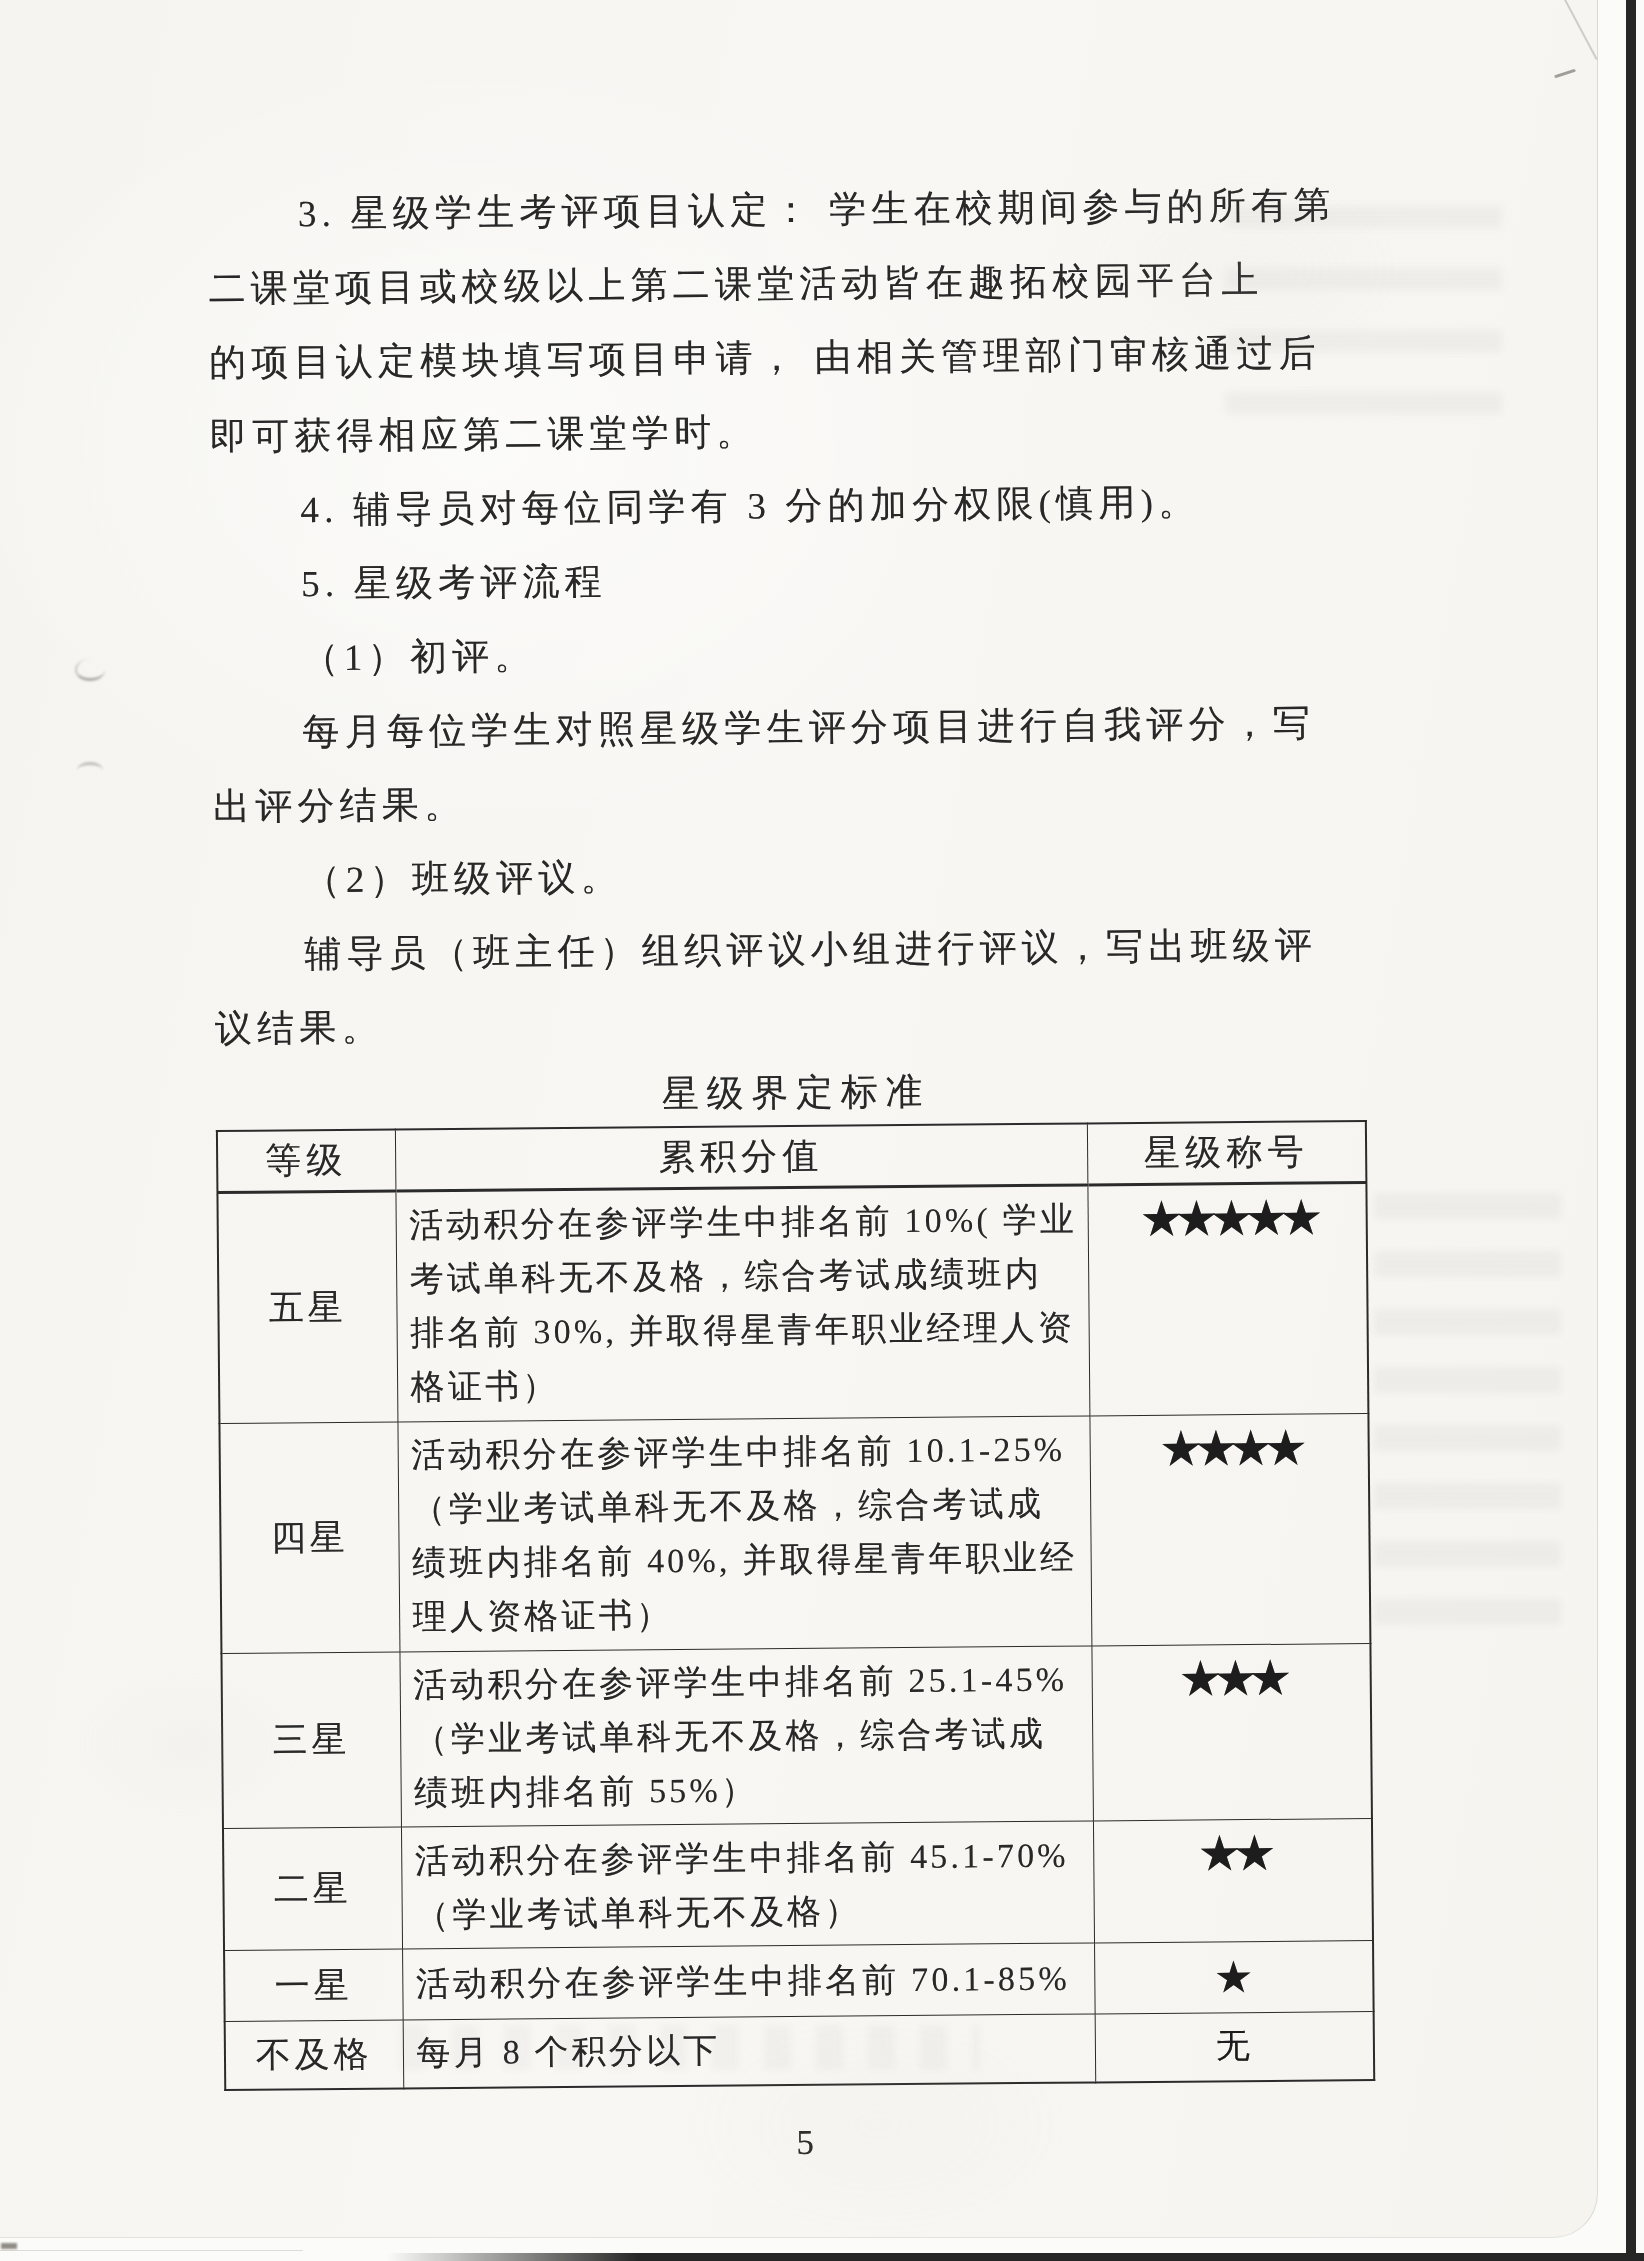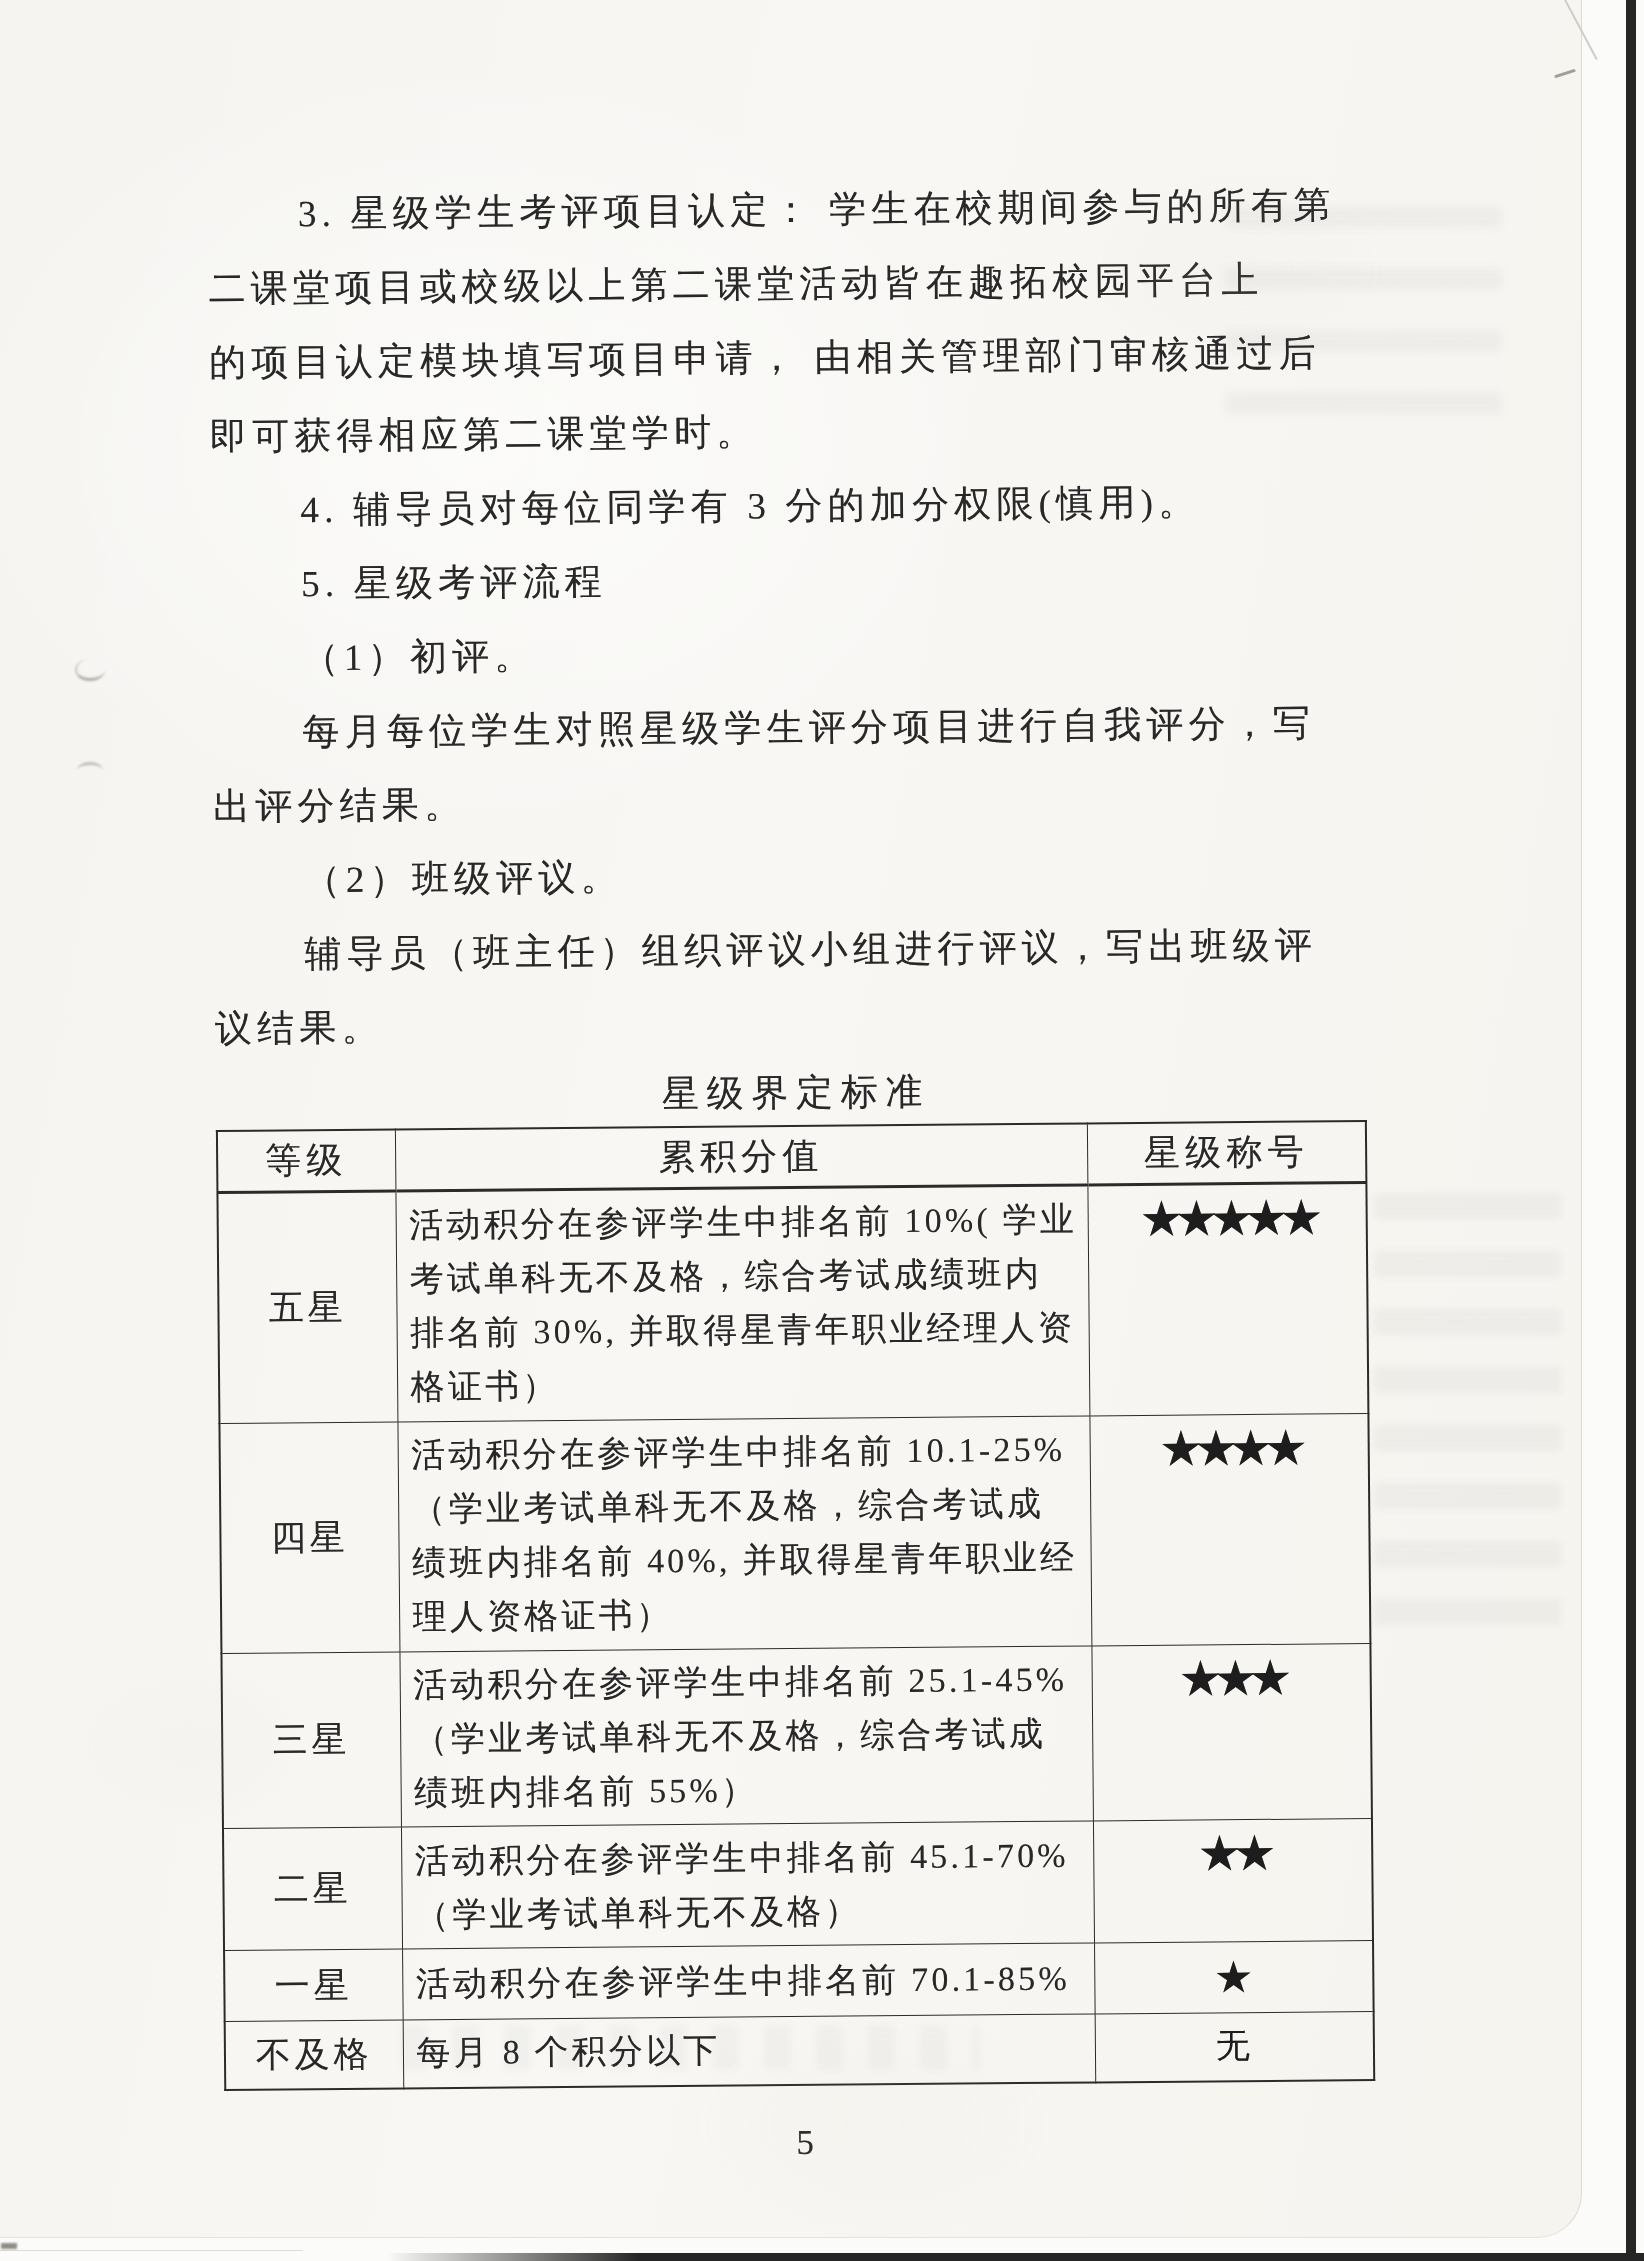--- a/index.html
+++ b/index.html
@@ -10,20 +10,21 @@
   }
   
   .page{
     position:absolute;left:0;top:0;width:1581px;height:2237px;
     background:
       radial-gradient(774px 580px at 30% 20%, rgba(255,255,255,.55), rgba(255,255,255,0) 70%),
       linear-gradient(100deg,#f5f4f0 0%,#f8f7f4 45%,#f5f4ef 100%);
     border-right:1.3px solid #dcdad4;
     border-bottom:1.3px solid #e4e2dc;
     border-bottom-right-radius:45px;
+    padding-left:16px;
   }
   .page::after{ 
     content:"";position:absolute;inset:0;pointer-events:none;opacity:.5;
     background:
       radial-gradient(193px 129px at 12% 78%, rgba(210,208,200,.18), transparent 60%),
       radial-gradient(271px 168px at 78% 12%, rgba(214,212,205,.16), transparent 60%),
       radial-gradient(322px 193px at 55% 95%, rgba(210,208,200,.14), transparent 60%);
   }
   
   .strip-vertical{position:absolute;left:1626px;top:0;width:9.7px;height:2261px;background:#262626;filter:blur(0.6px);}

